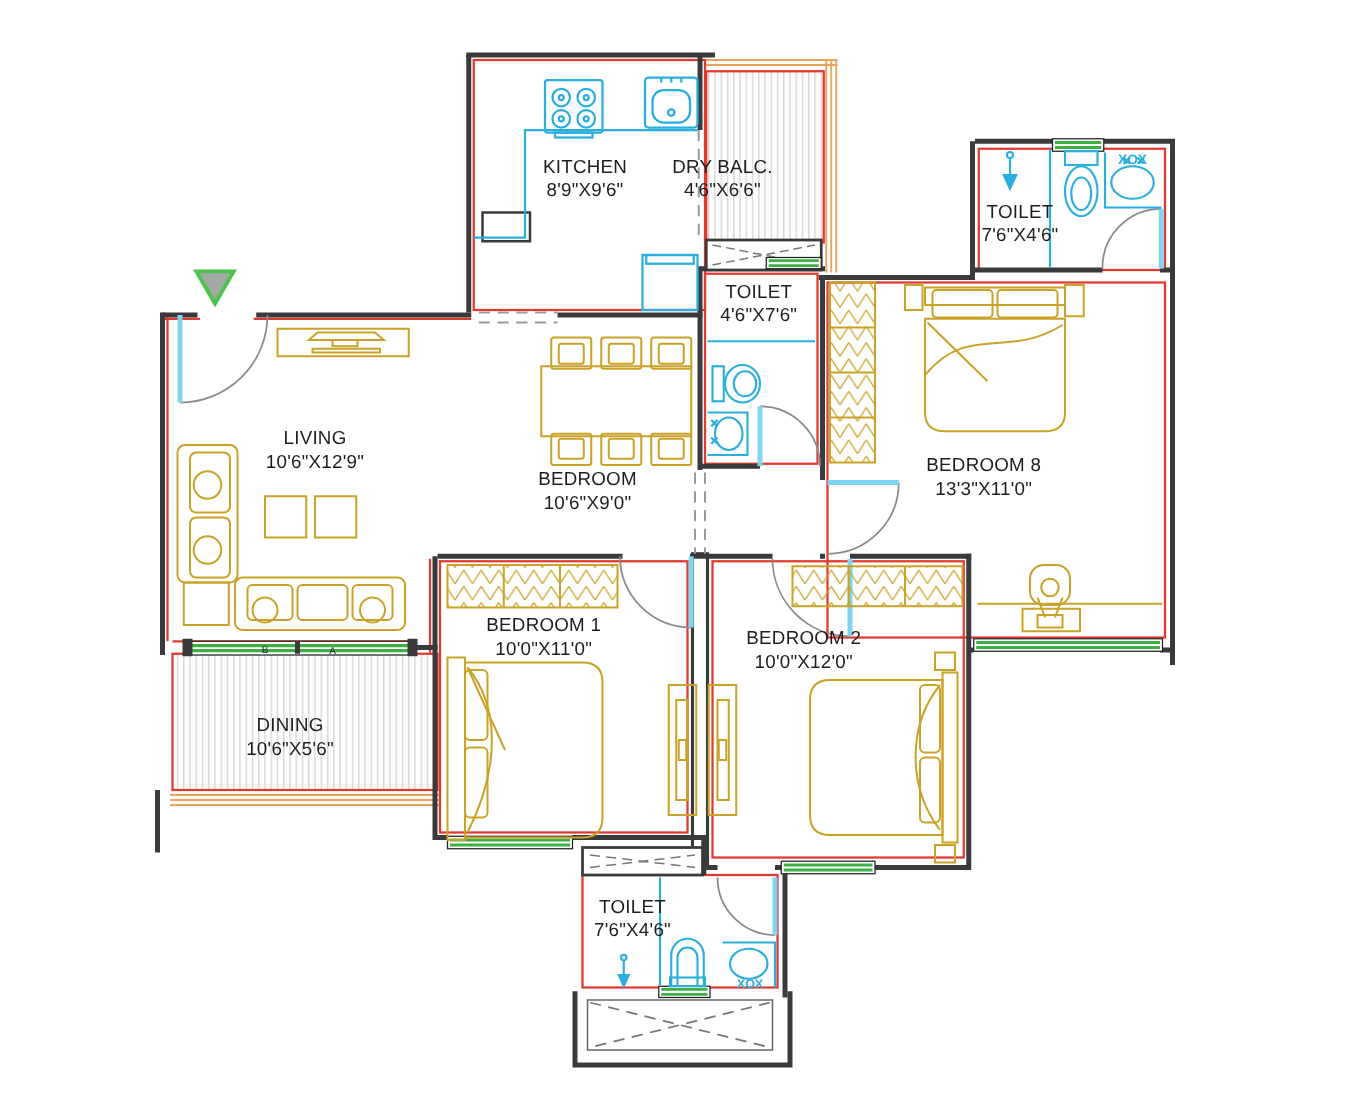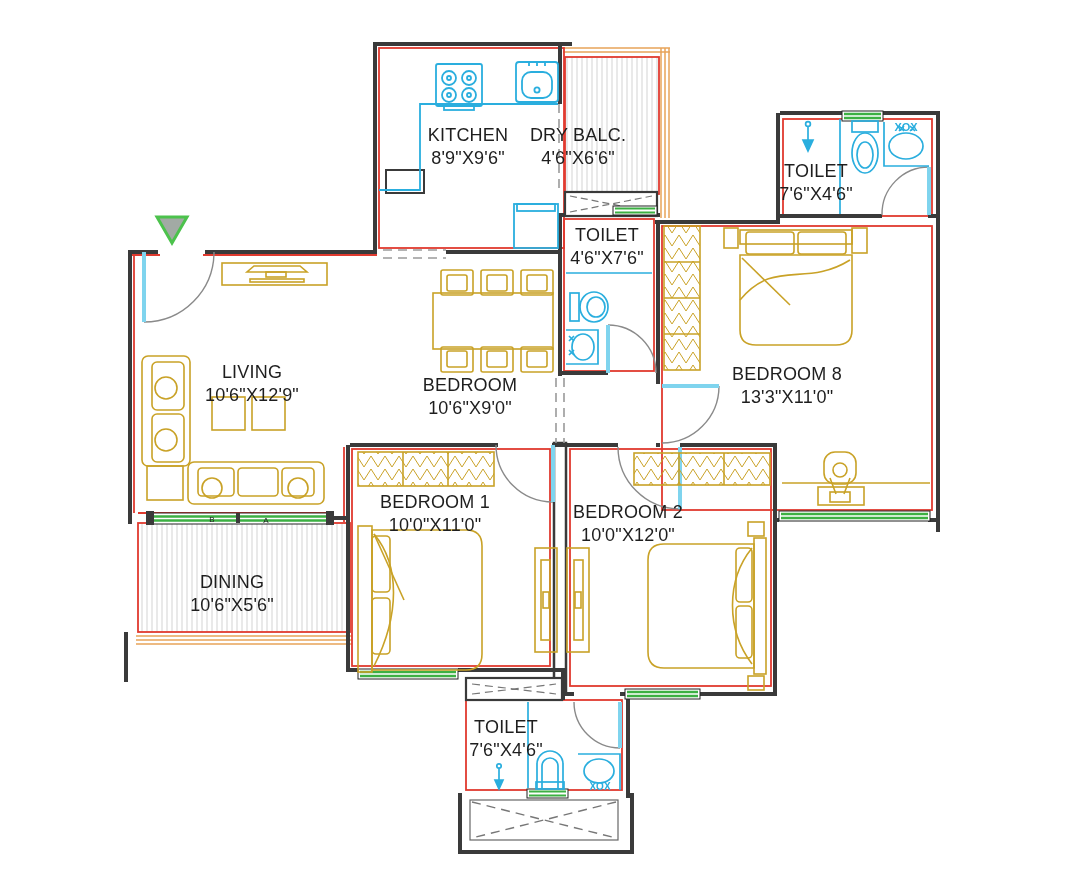--- a/index.html
+++ b/index.html
@@ -1,21 +1,21 @@
 <!DOCTYPE html>
 <html><head>
 <meta charset="utf-8">
 <style>
   html,body{margin:0;padding:0;background:#ffffff;}
   .stage{position:relative;width:1087px;height:879px;background:#ffffff;overflow:hidden;
          font-family:"Liberation Sans", sans-serif;}
   svg{position:absolute;left:0;top:0;}
   .labels{position:absolute;left:0;top:0;width:100%;height:100%;pointer-events:none;}
   .room-label{position:absolute;transform:translateX(-50%);text-align:center;
-              color:#1e1e1e;font-size:18px;line-height:1.28;letter-spacing:.2px;white-space:nowrap;}
+              color:#1e1e1e;font-size:15px;line-height:1.28;letter-spacing:.2px;white-space:nowrap;}
   .room-label .rn{font-weight:400;}
   .room-label .rs{font-weight:400;}
 </style>
 </head>
 <body>
 
 <div class="stage">
 <svg width="1087" height="879" viewBox="0 0 1087 879">
   <defs>
     <pattern id="vh" width="5" height="8" patternUnits="userSpaceOnUse">
@@ -389,37 +389,37 @@
     <div class="rs">4'6"X6'6"</div>
   </div>
   <div class="room-label" style="left:816px;top:160px">
     <div class="rn">TOILET</div>
     <div class="rs">7'6"X4'6"</div>
   </div>
   <div class="room-label" style="left:607px;top:224px">
     <div class="rn">TOILET</div>
     <div class="rs">4'6"X7'6"</div>
   </div>
-  <div class="room-label" style="left:252px;top:361px">
+  <div class="room-label" style="left:252px;top:341px">
     <div class="rn">LIVING</div>
     <div class="rs">10'6"X12'9"</div>
   </div>
   <div class="room-label" style="left:470px;top:374px">
     <div class="rn">BEDROOM</div>
     <div class="rs">10'6"X9'0"</div>
   </div>
   <div class="room-label" style="left:787px;top:363px">
     <div class="rn">BEDROOM 8</div>
     <div class="rs">13'3"X11'0"</div>
   </div>
   <div class="room-label" style="left:435px;top:491px">
     <div class="rn">BEDROOM 1</div>
     <div class="rs">10'0"X11'0"</div>
   </div>
-  <div class="room-label" style="left:628px;top:501px">
+  <div class="room-label" style="left:643px;top:501px">
     <div class="rn">BEDROOM 2</div>
     <div class="rs">10'0"X12'0"</div>
   </div>
   <div class="room-label" style="left:232px;top:571px">
     <div class="rn">DINING</div>
     <div class="rs">10'6"X5'6"</div>
   </div>
   <div class="room-label" style="left:506px;top:716px">
     <div class="rn">TOILET</div>
     <div class="rs">7'6"X4'6"</div>

